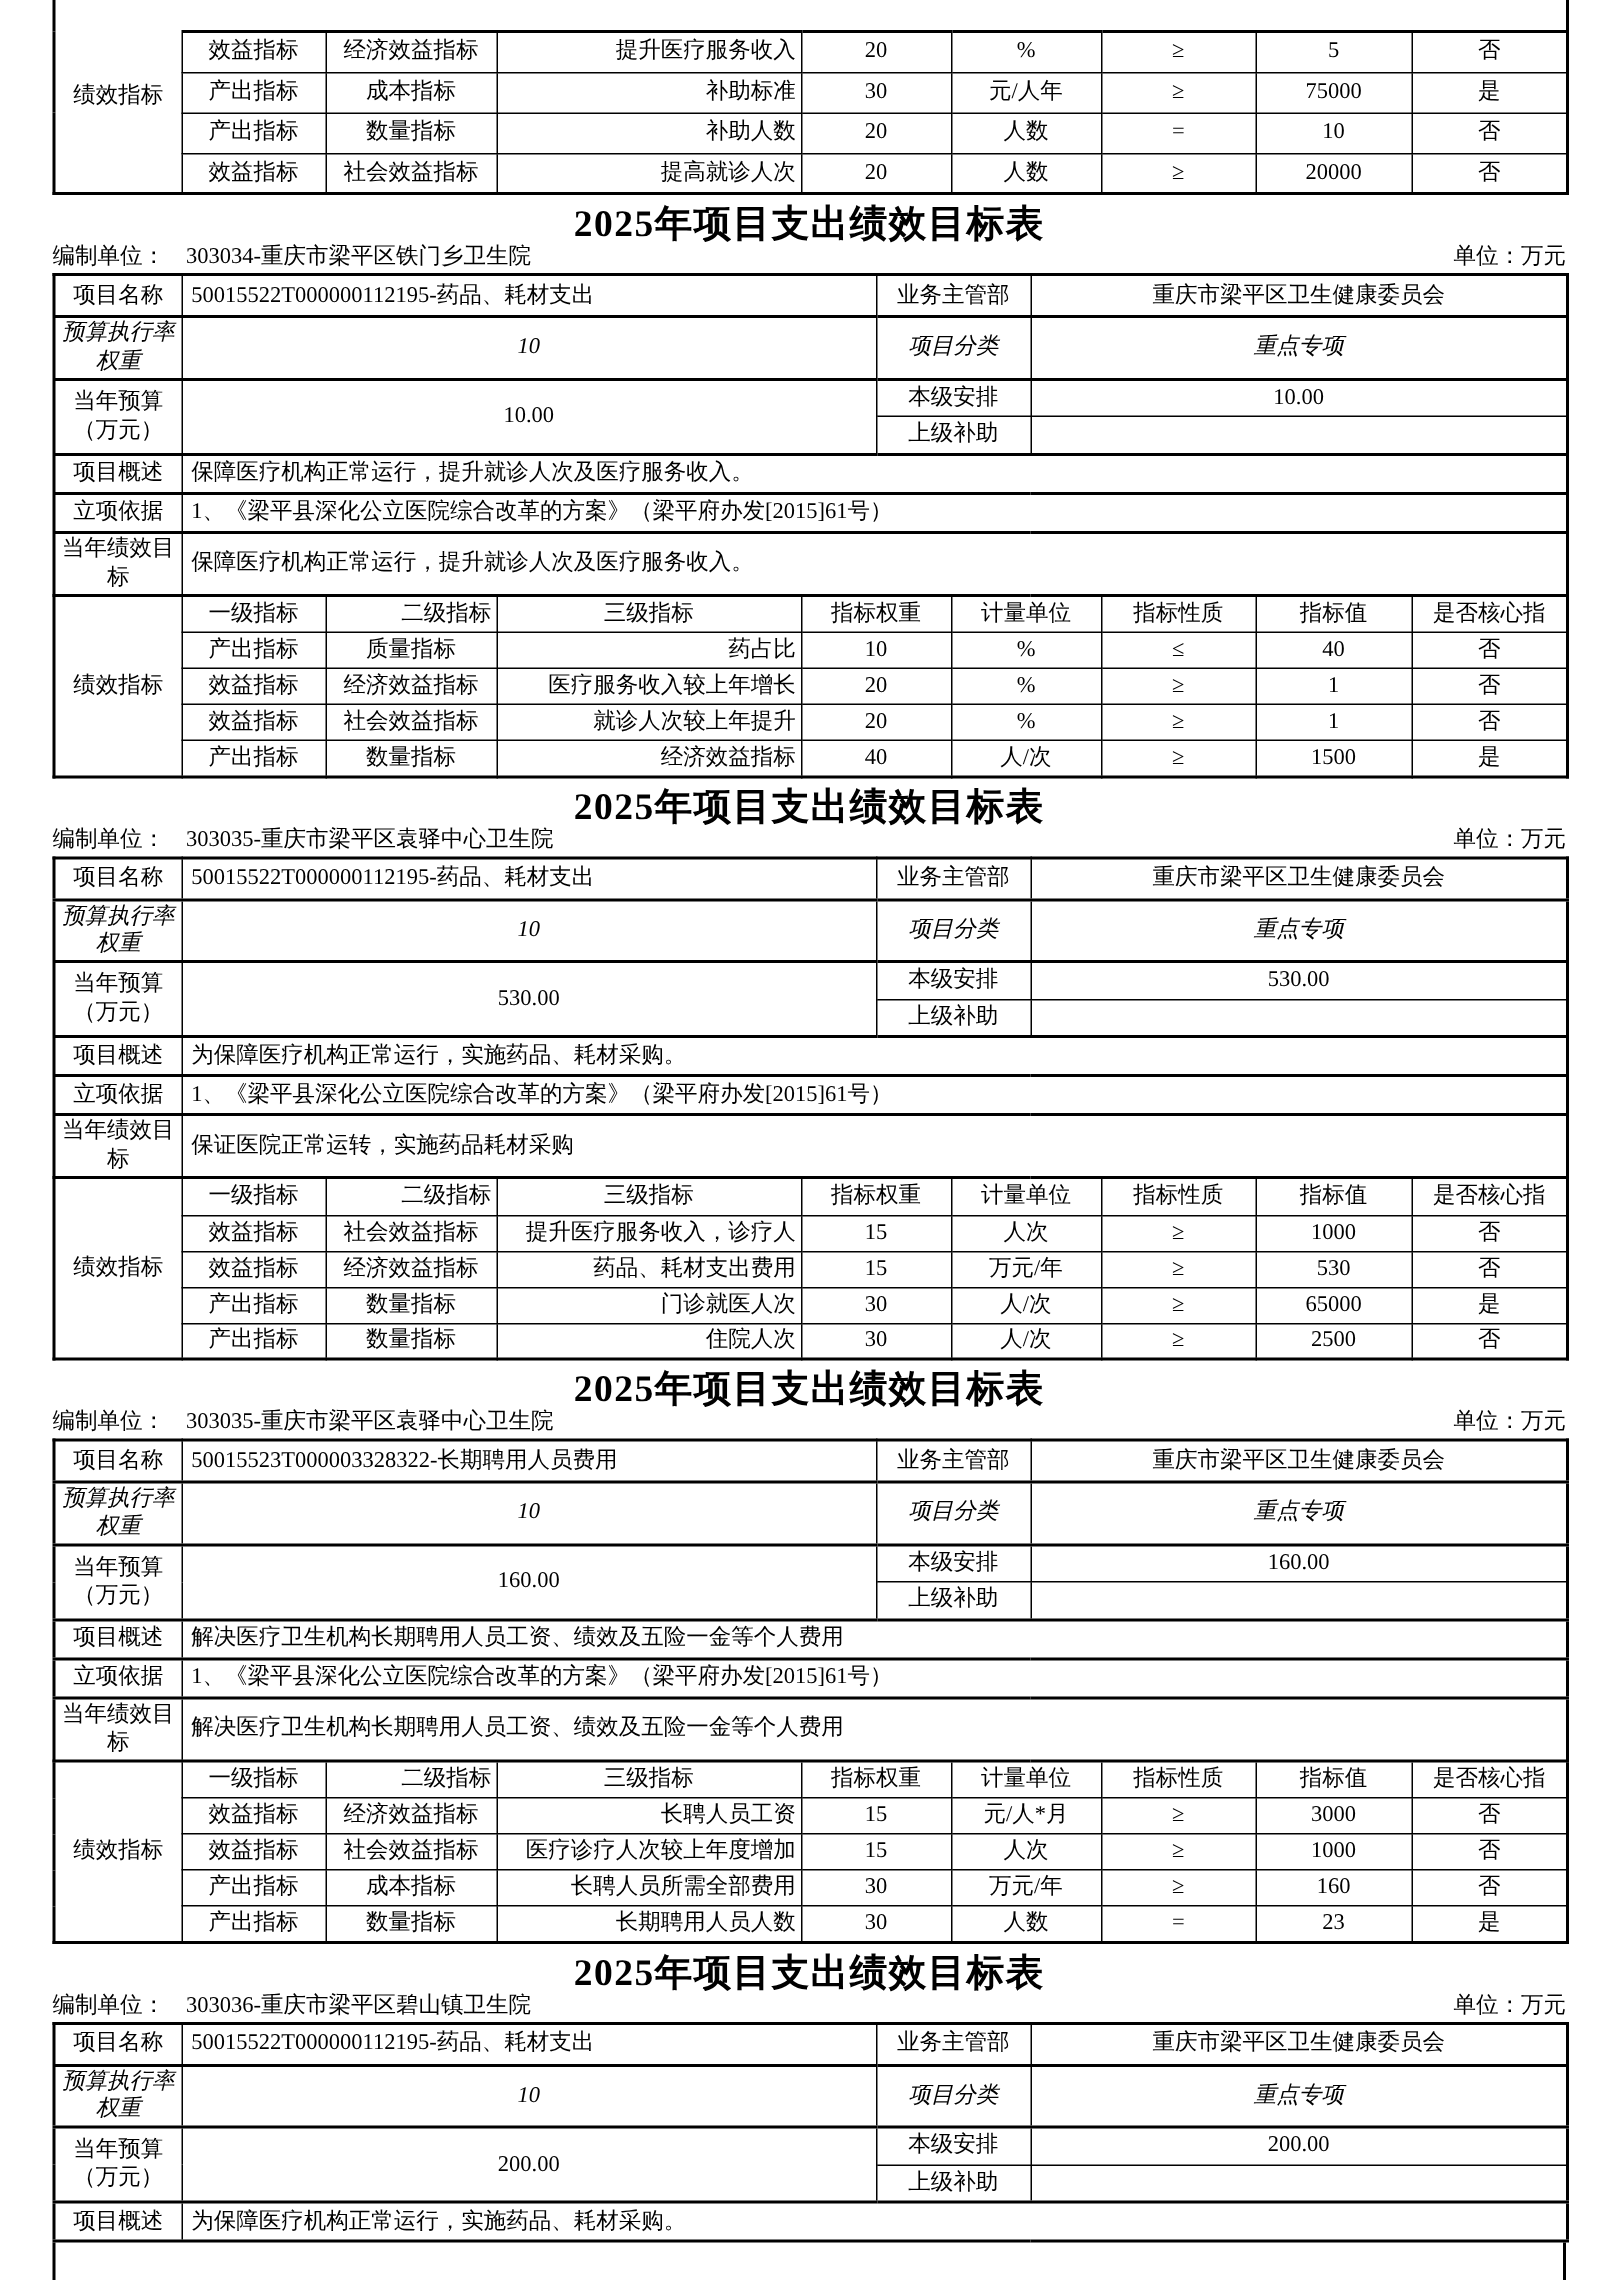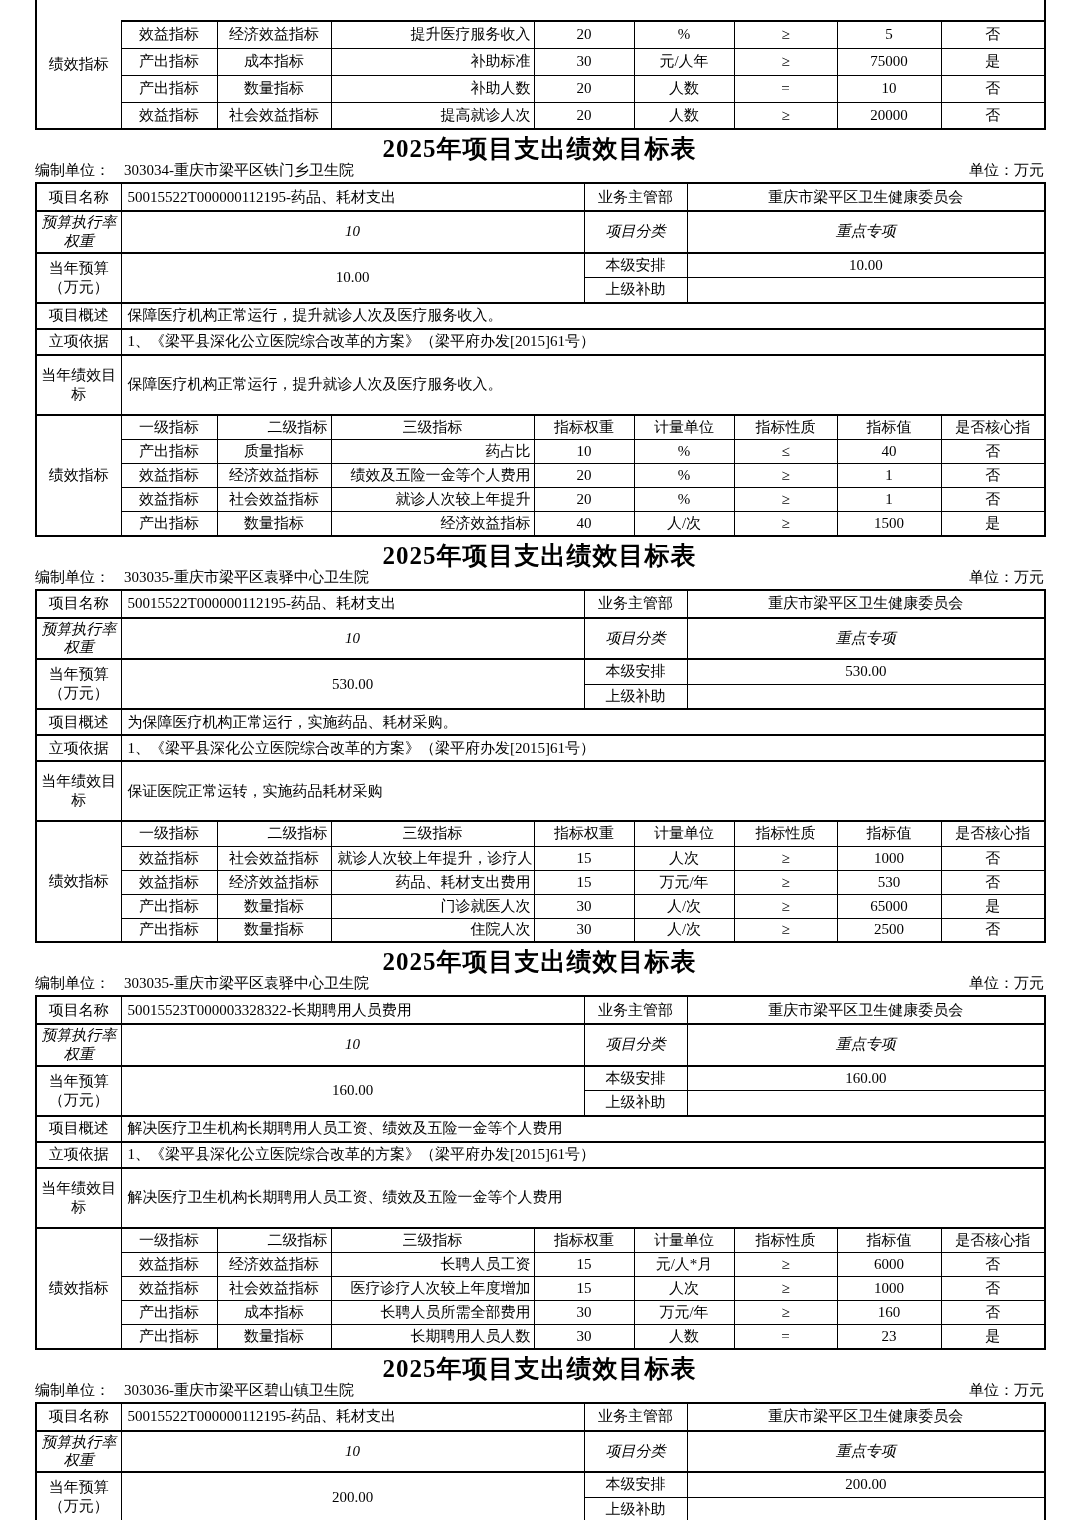--- a/index.html
+++ b/index.html
@@ -42,21 +42,21 @@
     font-size:15px; padding-bottom:2px;
   }
   .unit-line .issuer-val { margin-left:14px; }
 
   .info-table { border:2px solid #000; }
   .info-table tr.major td { border-bottom-width:2px; }
   tr.r-name { height:28px; }
   tr.r-weight { height:40px;font-style:italic; }
   tr.r-half { height:25px; }
   tr.r-txt { height:26px; }
-  tr.r-goal { height:60px; }
+  tr.r-goal { height:42px; }
 
   .ind-table { border:2px solid #000; border-top:none; }
   .ind-table tr { height:24px; }
   .ind-table tr:first-child td { border-top:none; }
 
   .tail-space { width:1009px; height:36px; border-left:2px solid #000; border-right:2px solid #000; }
 </style>
 </head>
 <body>
 
@@ -215,21 +215,21 @@
           <td>药占比</td>
           <td>10</td>
           <td>%</td>
           <td>≤</td>
           <td>40</td>
           <td>否</td>
         </tr>
         <tr>
           <td>效益指标</td>
           <td>经济效益指标</td>
-          <td>绩效及五险一金等个人费用</td>
+          <td>医疗服务收入较上年增长</td>
           <td>20</td>
           <td>%</td>
           <td>≥</td>
           <td>1</td>
           <td>否</td>
         </tr>
         <tr>
           <td>效益指标</td>
           <td>社会效益指标</td>
           <td>就诊人次较上年提升</td>
@@ -328,21 +328,21 @@
           <td>三级指标</td>
           <td>指标权重</td>
           <td>计量单位</td>
           <td>指标性质</td>
           <td>指标值</td>
           <td>是否核心指</td>
         </tr>
       <tr>
           <td>效益指标</td>
           <td>社会效益指标</td>
-          <td>就诊人次较上年提升，诊疗人</td>
+          <td>提升医疗服务收入，诊疗人</td>
           <td>15</td>
           <td>人次</td>
           <td>≥</td>
           <td>1000</td>
           <td>否</td>
         </tr>
         <tr>
           <td>效益指标</td>
           <td>经济效益指标</td>
           <td>药品、耗材支出费用</td>
@@ -455,21 +455,21 @@
           <td>指标值</td>
           <td>是否核心指</td>
         </tr>
       <tr>
           <td>效益指标</td>
           <td>经济效益指标</td>
           <td>长聘人员工资</td>
           <td>15</td>
           <td>元/人*月</td>
           <td>≥</td>
-          <td>6000</td>
+          <td>3000</td>
           <td>否</td>
         </tr>
         <tr>
           <td>效益指标</td>
           <td>社会效益指标</td>
           <td>医疗诊疗人次较上年度增加</td>
           <td>15</td>
           <td>人次</td>
           <td>≥</td>
           <td>1000</td>

